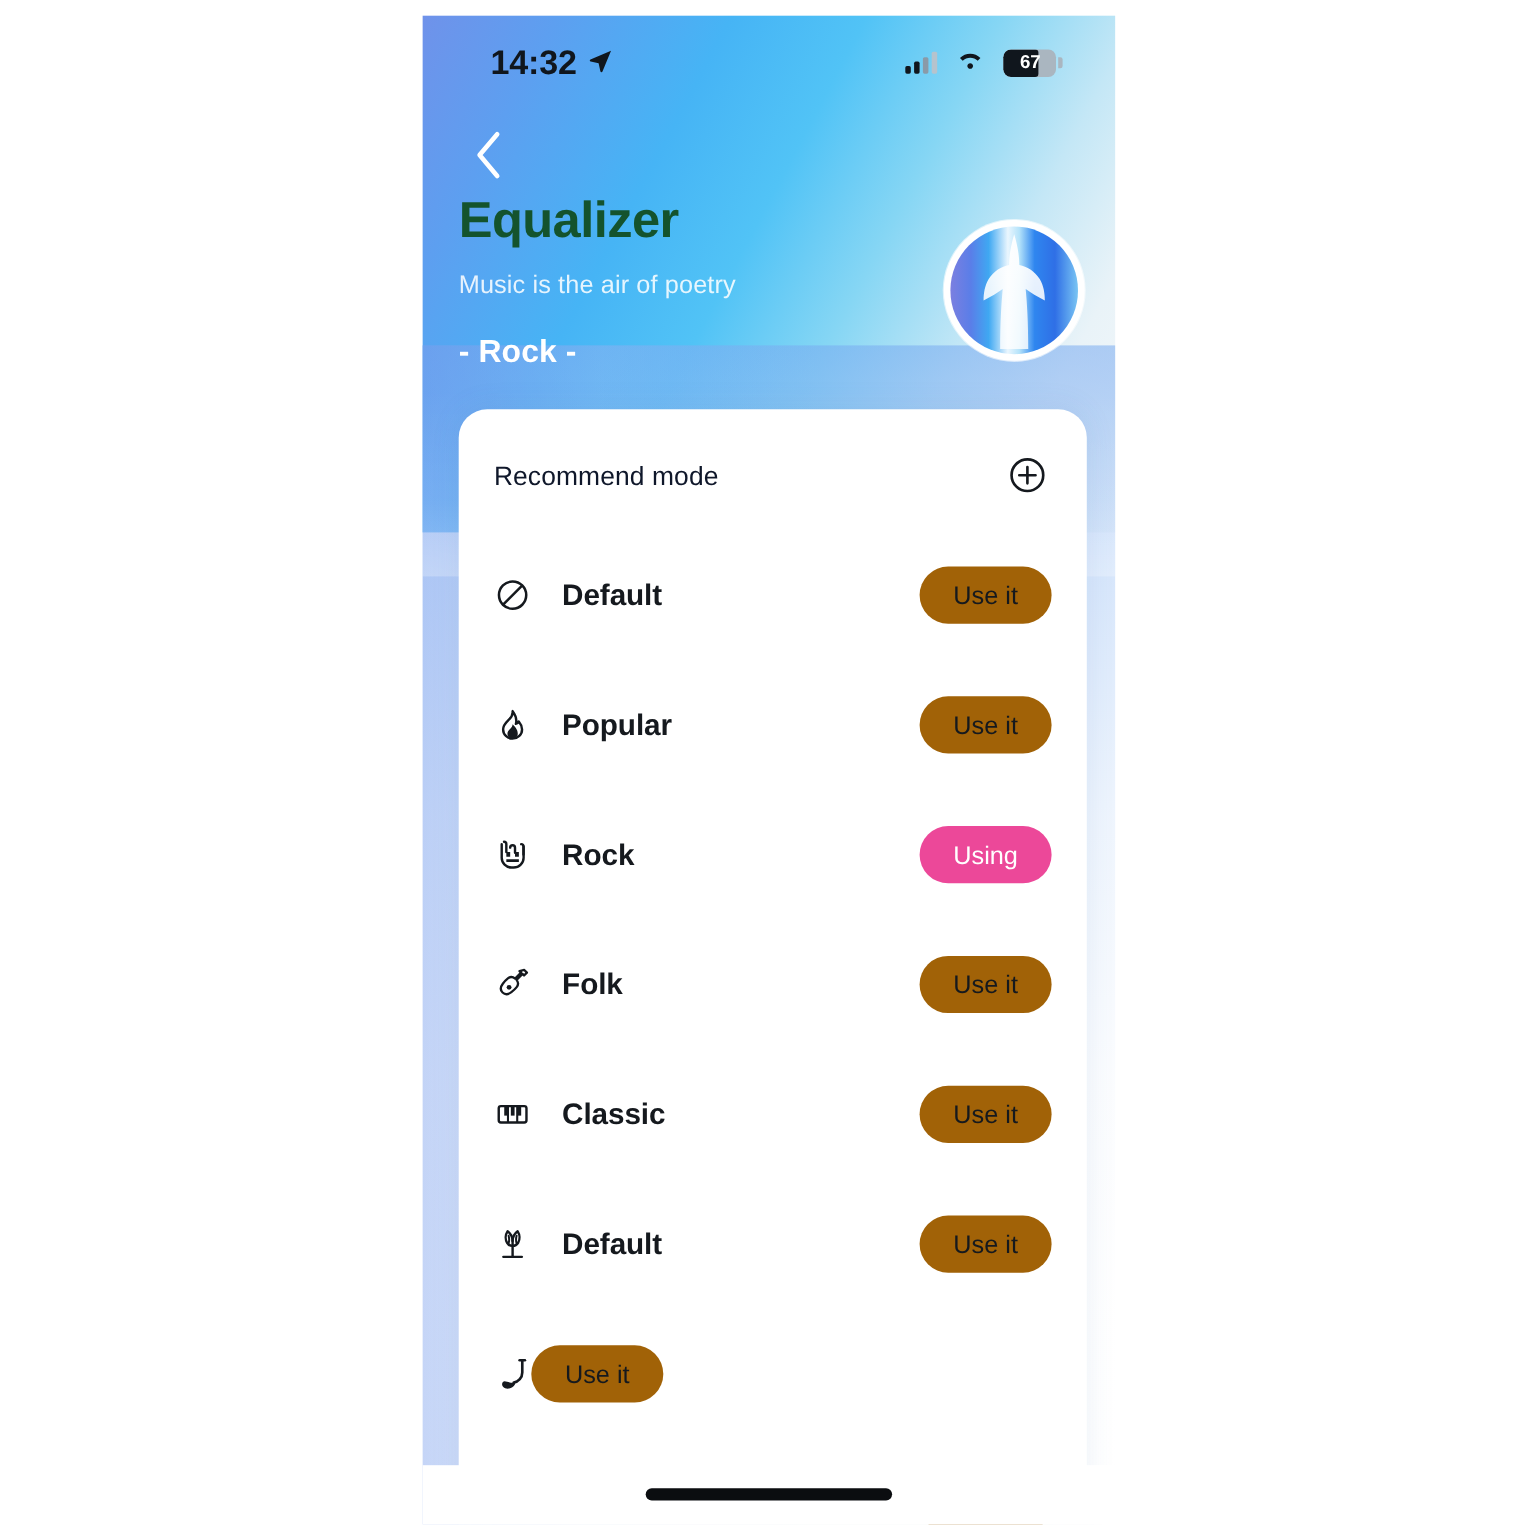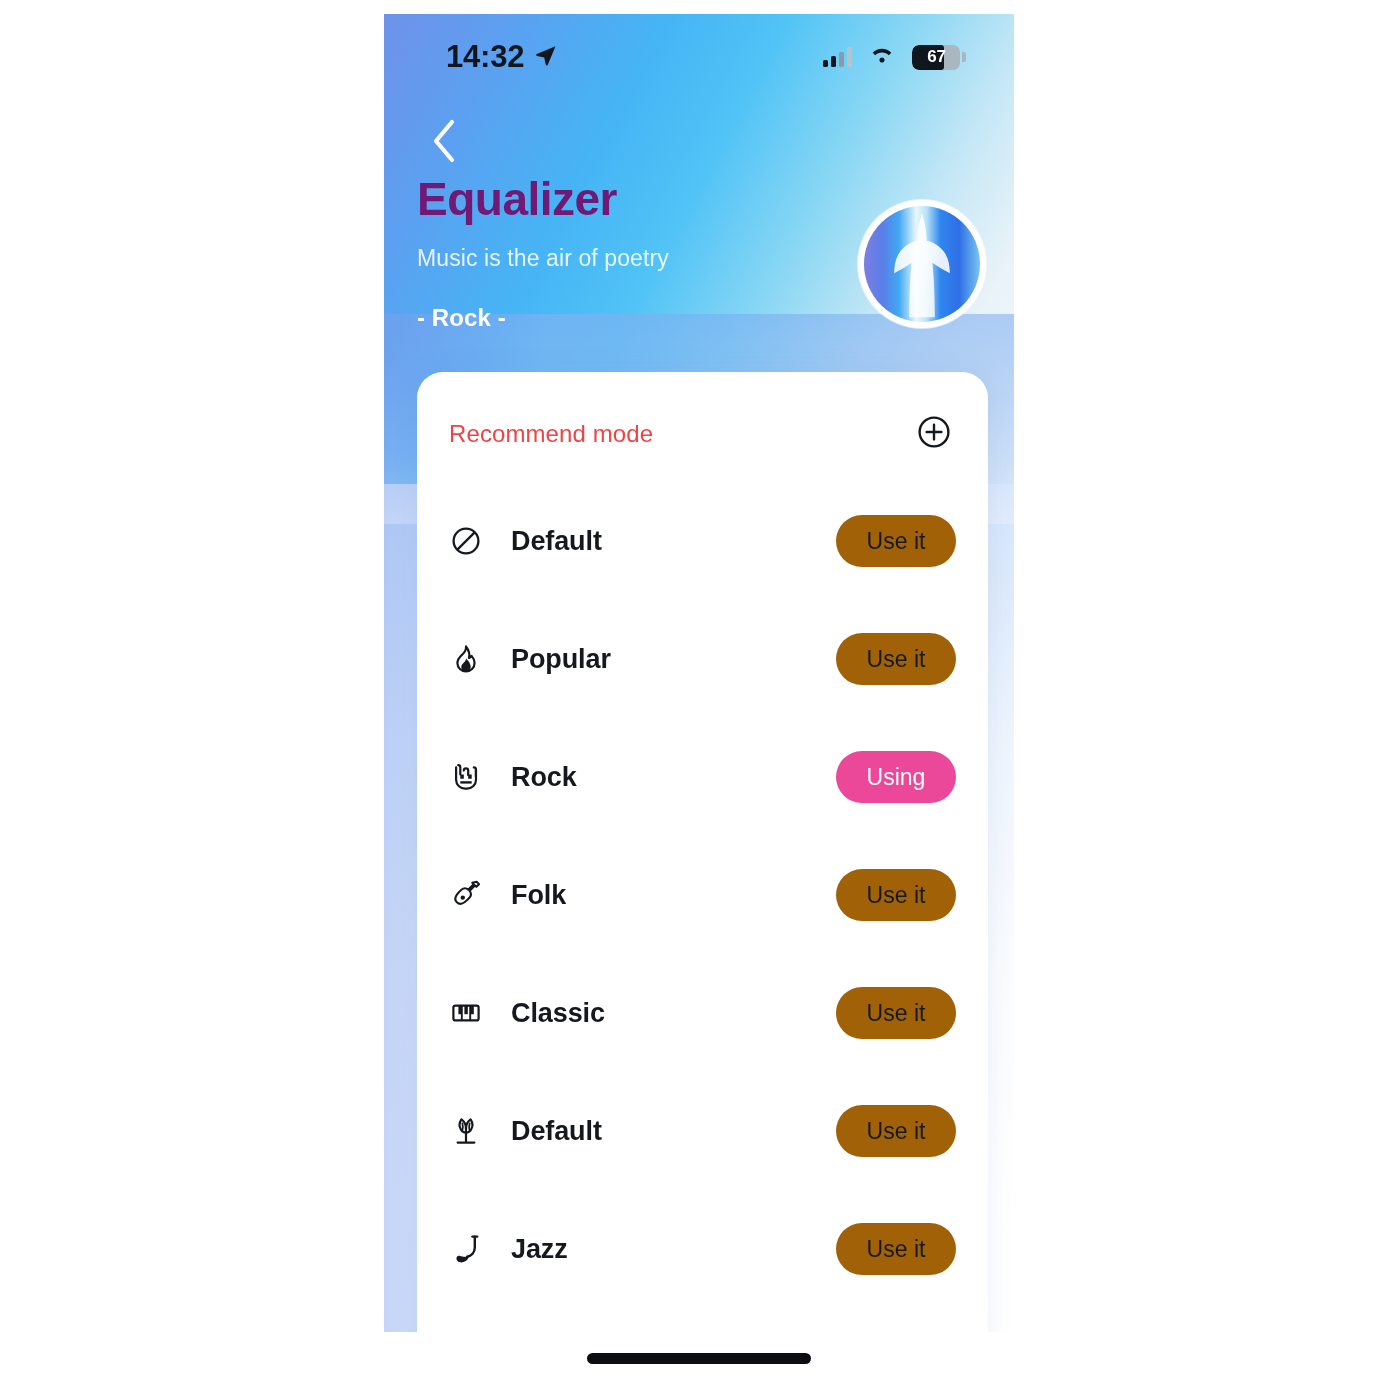--- a/index.html
+++ b/index.html
@@ -128,32 +128,32 @@
   .back-btn {
     position: absolute;
     left: 46px; top: 100px;
     width: 54px; height: 58px;
     display: flex; align-items: center; justify-content: flex-start;
     z-index: 6;
     cursor: pointer;
   }
   .title-block { position: absolute; left: 33px; top: 160px; z-index: 6; }
   .page-title {
-    font-size: 46px; font-weight: 700; color: #701a75;
+    font-size: 46px; font-weight: 700; color: #14532d;
     letter-spacing: -0.5px; line-height: 1.1;
     margin-left: 0;
   }
   .subtitle {
     margin-top: 20px;
     font-size: 23px; color: rgba(255,255,255,0.86);
     font-weight: 400; letter-spacing: 0.1px;
   }
   .preset-label {
     margin-top: 32px;
-    font-size: 24px; font-weight: 700; color: #ffffff;
+    font-size: 29px; font-weight: 700; color: #ffffff;
     letter-spacing: 0.1px;
   }
 
   
   .avatar {
     position: absolute;
     right: 28px; top: 186px;
     width: 128px; height: 128px;
     border-radius: 50%;
     background: #ffffff;
@@ -190,21 +190,21 @@
     overflow: hidden;
     z-index: 7;
   }
 
   .card-head {
     display: flex; align-items: center; justify-content: space-between;
     padding: 32px 34px 0 32px;
     height: 92px;
   }
   .card-head-title {
-    font-size: 24px; color: #ef4444; font-weight: 400;
+    font-size: 24px; color: #0f172a; font-weight: 400;
     letter-spacing: 0.1px;
   }
   .add-btn {
     width: 40px; height: 40px;
     display: flex; align-items: center; justify-content: center;
     cursor: pointer;
   }
 
   
   .preset-list { padding: 0 32px; margin-top: 18px; }
@@ -425,21 +425,20 @@
         </div>
 
         <div class="preset-row">
           <span class="preset-icon">
             <svg width="32" height="32" viewBox="0 0 32 32" aria-hidden="true">
               <path d="M24.8 3.6v11.2c0 4.6-3.4 8.4-7.8 9" fill="none" stroke="#15191e" stroke-width="2.4" stroke-linecap="round"></path>
               <path d="M17 23.8c-1.2.2-2.4.2-3.4 0-2.8-.4-5-1.8-6.4-.4-1.6 1.6-.6 4.6 2 5.6 3.2 1.2 7.2-.4 8.8-3.2.4-.7.6-1.4.6-2 0-.1-.6 0-1.6 0z" fill="#15191e"></path>
               <path d="M22.4 3.6h4.8" stroke="#15191e" stroke-width="2.4" stroke-linecap="round"></path>
             </svg>
           </span>
-          <span class="preset-name">Jazz</span>
           <button class="action-pill">Use it</button>
         </div>
 
         <div class="preset-row">
           <span class="preset-icon">
             <svg width="32" height="32" viewBox="0 0 32 32" aria-hidden="true">
               <path d="M5 16c2.4-4.6 7-7.4 11-7.4S24.6 11.4 27 16" fill="none" stroke="#15191e" stroke-width="2.4" stroke-linecap="round"></path>
             </svg>
           </span>
           <span class="preset-name"></span>

